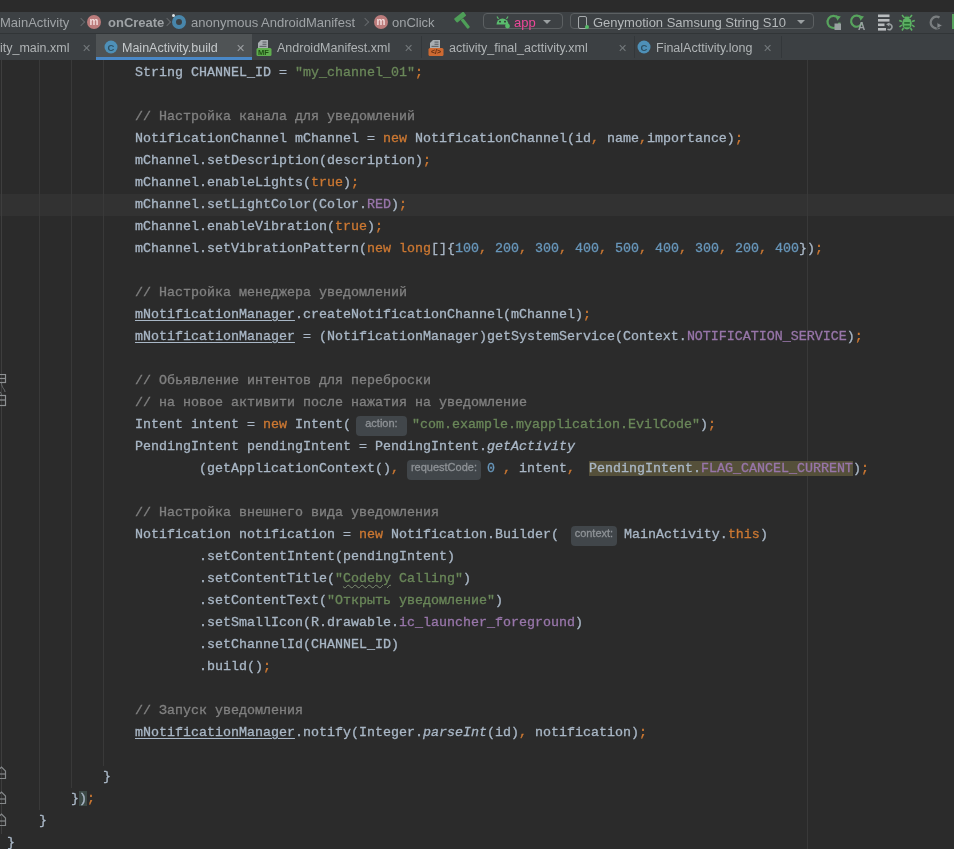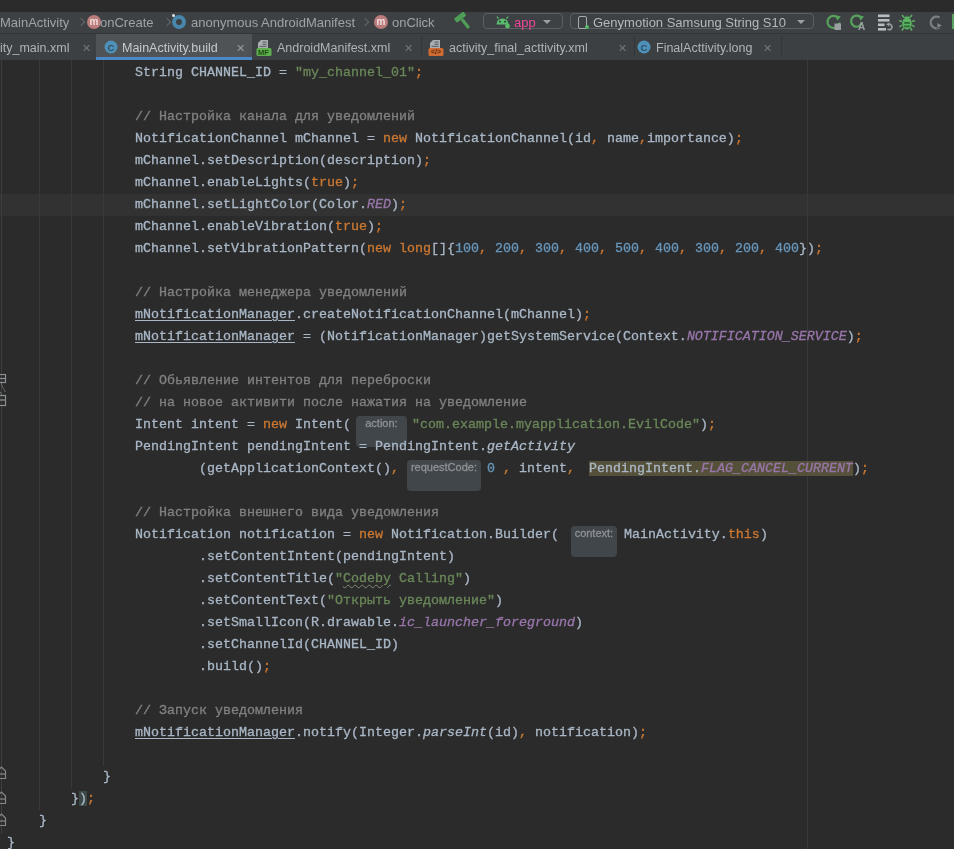--- a/index.html
+++ b/index.html
@@ -20,40 +20,40 @@
   
   #editor { position:absolute; left:0; top:48px; width:954px; height:801px; background:#2b2b2b; }
   .guide { position:absolute; width:1px; background:#393939; }
   #caret { position:absolute; left:0; top:134px; width:954px; height:22px; background:#323232; }
   #code { position:absolute; left:7px; top:2px; font-family:"Liberation Mono", monospace; font-size:13.333px; line-height:22px; color:#a9b7c6; white-space:pre; -webkit-text-stroke:0.3px; }
   #code div { height:22px; }
   .k { color:#cc7832; }
   .s { color:#6a8759; }
   .c { color:#808080; }
   .n { color:#6897bb; }
-  .p { color:#9876aa; font-style:italic; }
+  .p { color:#9876aa; }
   .o { color:#cc7832; }
   .u { text-decoration:underline; text-underline-offset:2px; }
   .i { font-style:italic; }
-  .chip { display:inline-block; height:31px; line-height:15px; border-radius:4px; background:#41464a; color:#8e9296;
+  .chip { display:inline-block; height:20px; line-height:15px; border-radius:4px; background:#41464a; color:#8e9296;
           font-family:"Liberation Sans", sans-serif; font-size:11px; text-align:center; vertical-align:1px; }
   .box { background:#55503a; }
   .wavy { text-decoration:underline wavy #7d8d72; text-decoration-thickness:1px; text-underline-offset:2px; }
   .bm { background:#3c4946; }
 </style>
 </head>
 <body>
 <div id="app">
   <div id="navbar"></div>
   <div id="tabrow"></div>
 
   <span class="crumb" style="left:0px;">MainActivity</span>
   <span class="chev" style="left:78px;"></span>
   <span class="micon" style="left:87px;">m</span>
-  <span class="crumb" style="left:100px;">onCreate</span>
+  <span class="crumb" style="left:108px;font-weight:bold;">onCreate</span>
   <span class="chev" style="left:164px;"></span>
   <span class="abs" style="left:172px; top:3px; width:14px; height:14px; border-radius:50%; border:4px solid #4886ab;"></span>
   <span class="abs" style="left:172px; top:2px; width:3px; height:3px; border-radius:50%; background:#dde3e6;"></span>
   <span class="crumb" style="left:191px;">anonymous AndroidManifest</span>
   <span class="chev" style="left:362px;"></span>
   <span class="micon" style="left:374px;">m</span>
   <span class="crumb" style="left:392px;">onClick</span>
 
   <svg class="abs" style="left:452px; top:0px;" width="22" height="21" viewBox="0 0 22 21">
     <g transform="rotate(-38 11 8)">

